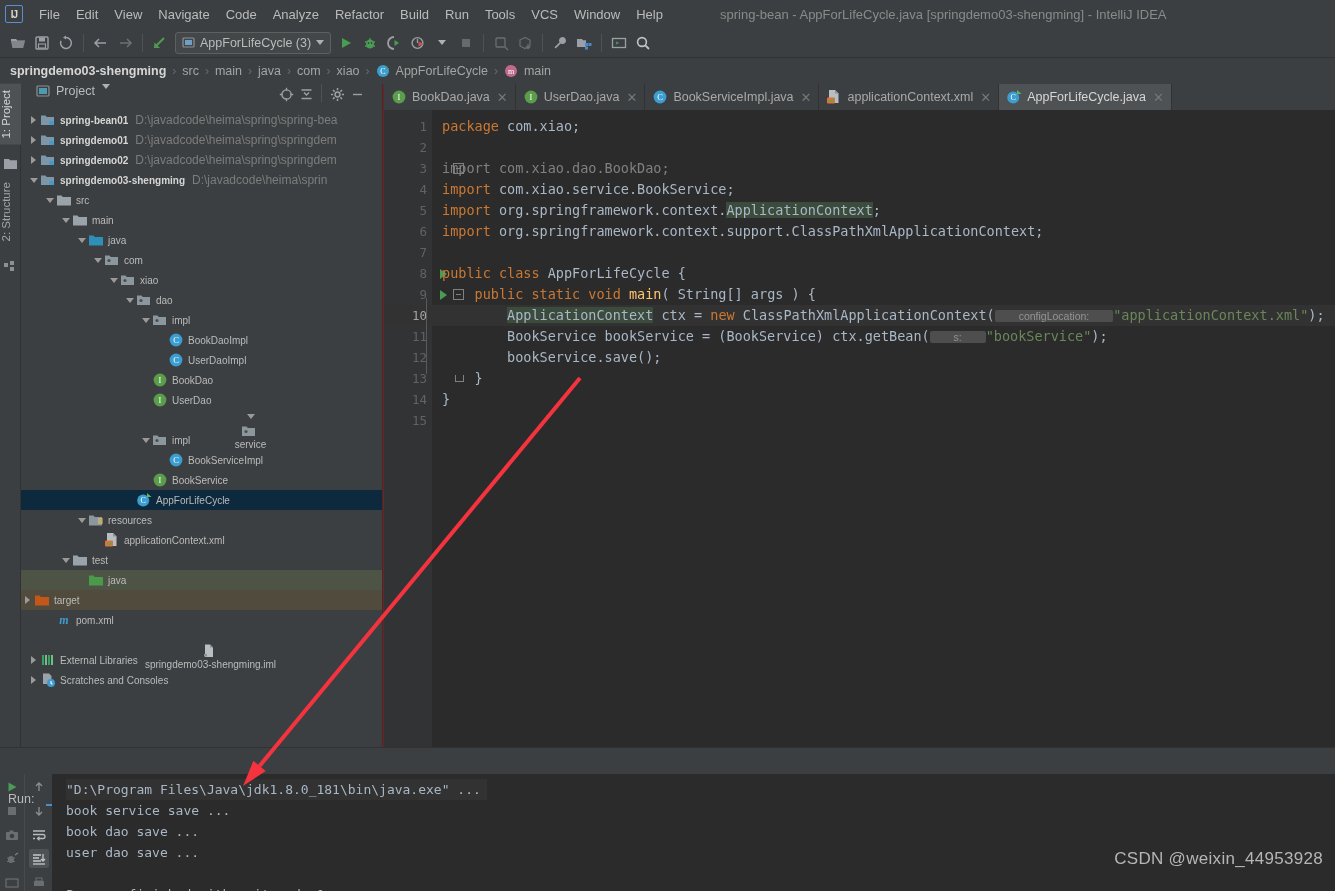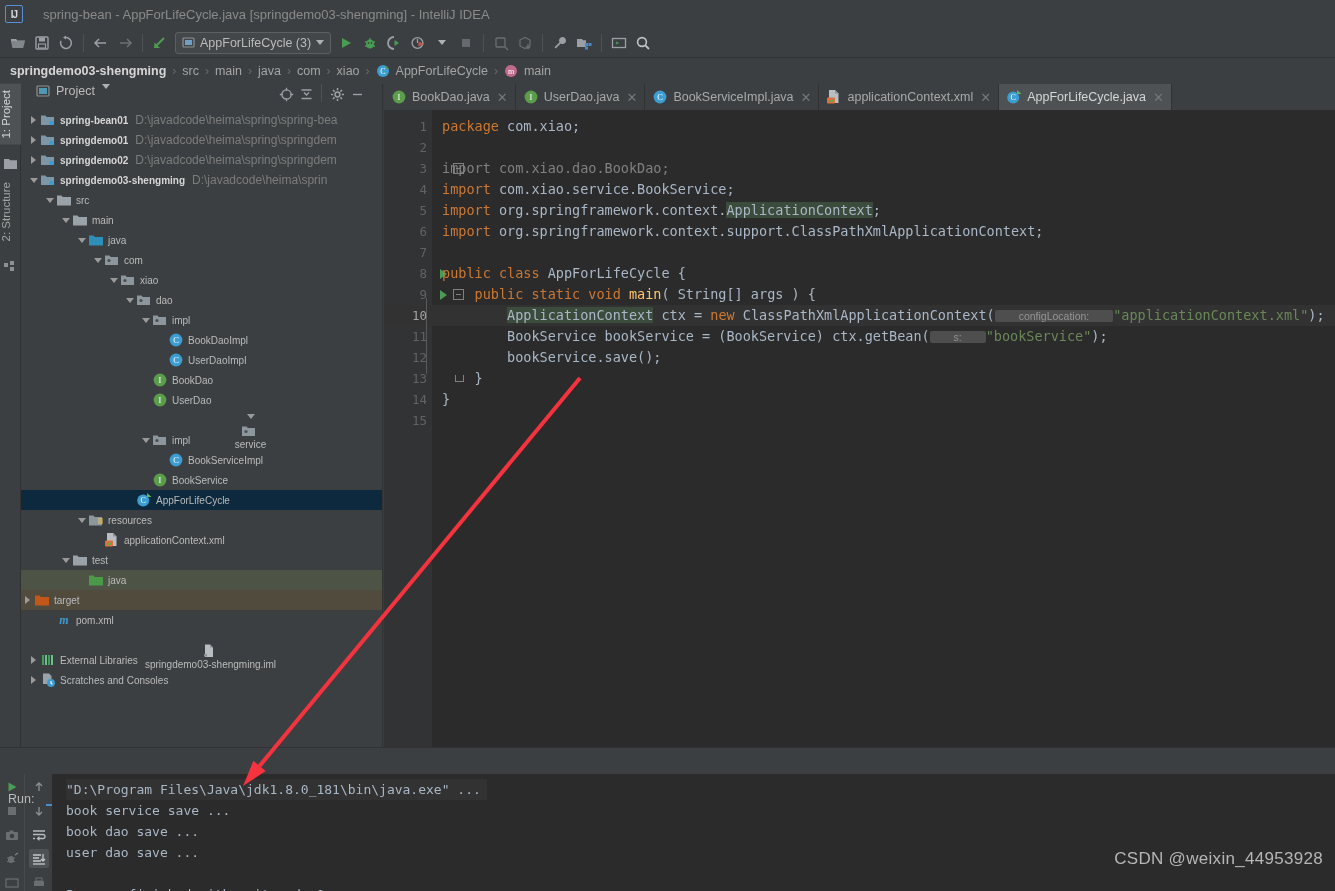--- a/index.html
+++ b/index.html
@@ -2,39 +2,39 @@
 <html><head>
 <meta charset="utf-8">
 <style>
   * { box-sizing: border-box; margin: 0; padding: 0; }
   html, body {
     width: 1335px; height: 891px;
     background: #3c3f41;
     font-family: "Liberation Sans", sans-serif;
     overflow: hidden;
   }
-  #app { position: relative; width: 1335px; height: 891px; background: #14532d; }
+  #app { position: relative; width: 1335px; height: 891px; background: #7f1d1d; }
 
   
   .menubar {
     position: absolute; left: 0; top: 0; width: 1335px; height: 28px;
     background: #3c3f41; display: flex; align-items: center;
   }
   .ij-logo {
     width: 18px; height: 18px; margin: 0 8px 0 5px; flex: none;
     background: #3c3f41; border: 1px solid #5a8fd6; border-radius: 2px;
     color: #d6d6d6; font-size: 10px; font-weight: bold;
     display: flex; align-items: center; justify-content: center;
     letter-spacing: -1px;
   }
   .menu-item {
     color: #bbbbbb; font-size: 13px; padding: 3px 8px; white-space: nowrap;
   }
   .win-title {
-    color: #8a8a8a; font-size: 13px; margin-left: 12px; white-space: nowrap;
+    color: #8a8a8a; font-size: 13px; margin-left: 49px; white-space: nowrap;
   }
 
   
   .toolbar {
     position: absolute; left: 0; top: 28px; width: 1335px; height: 30px;
     background: #3c3f41; display: flex; align-items: center; padding-left: 6px;
     border-bottom: 1px solid #323232;
   }
   .tb-btn {
     width: 24px; height: 24px; display: flex; align-items: center;
@@ -195,20 +195,35 @@
   }
   .arrow-svg { position: absolute; left: 0; top: 0; width: 1335px; height: 891px; pointer-events: none; }
 </style>
 </head>
 <body>
 
 <div id="app">
 
   <div class="menubar">
     <div class="ij-logo">IJ</div>
+    <div id="menu-items" style="display:flex;align-items:center;">
+        <div class="menu-item">File</div>
+        <div class="menu-item">Edit</div>
+        <div class="menu-item">View</div>
+        <div class="menu-item">Navigate</div>
+        <div class="menu-item">Code</div>
+        <div class="menu-item">Analyze</div>
+        <div class="menu-item">Refactor</div>
+        <div class="menu-item">Build</div>
+        <div class="menu-item">Run</div>
+        <div class="menu-item">Tools</div>
+        <div class="menu-item">VCS</div>
+        <div class="menu-item">Window</div>
+        <div class="menu-item">Help</div>
+      </div>
     <div class="win-title">spring-bean - AppForLifeCycle.java [springdemo03-shengming] - IntelliJ IDEA</div>
   </div>
 
   <div class="toolbar">
     <div class="tb-btn">
       <svg width="16" height="16" viewBox="0 0 16 16">
           <path d="M1 4h5l1.4 1.6H15V6H1z" fill="#9aa0a6"></path>
           <path d="M1 6h14l-1.8 7H2.4z" fill="#9aa0a6" opacity=".75"></path>
         </svg>
     </div>

